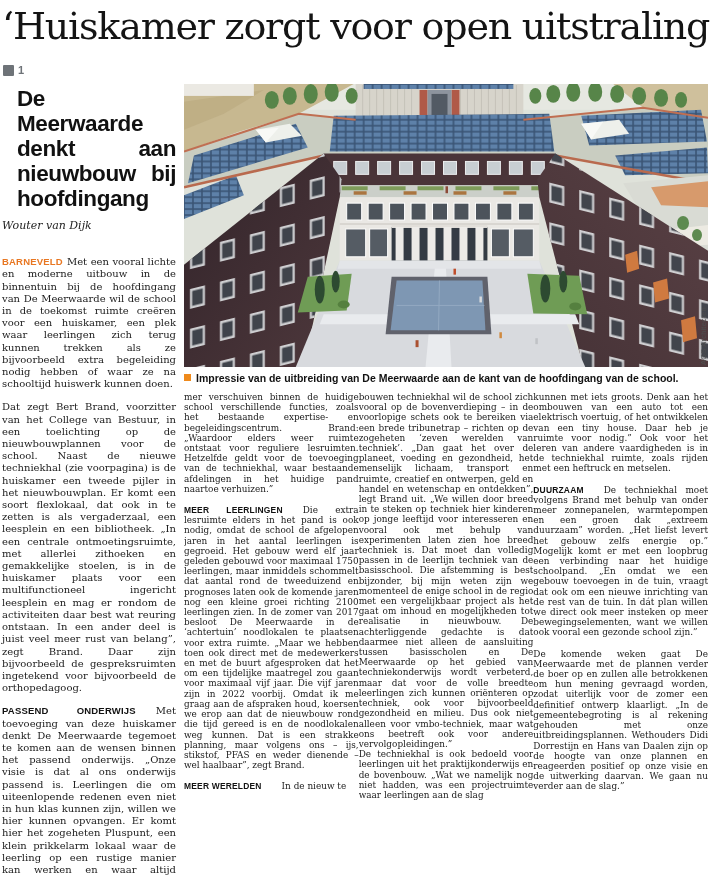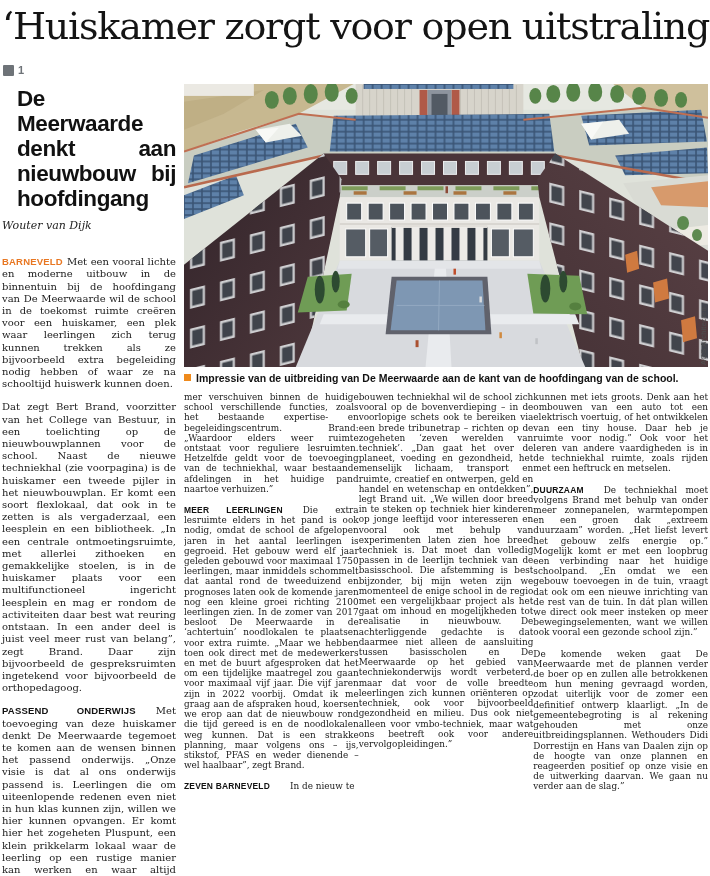--- a/index.html
+++ b/index.html
@@ -265,24 +265,25 @@
 
       <div class="caption">
         <span class="caption-bullet"></span>
         <span>Impressie van de uitbreiding van De Meerwaarde aan de kant van de hoofdingang van de school.</span>
       </div>
 
       <div class="cols3">
         <div class="col">
           <p><span>mer verschuiven binnen de huidige school verschillende functies, zoals het bestaande expertise- en begeleidingscentrum. Brand: „Waardoor elders weer ruimte ontstaat voor reguliere lesruimten. Hetzelfde geldt voor de toevoeging van de techniekhal, waar bestaande afdelingen in het huidige pand naartoe verhuizen.”</span></p>
           <p><span class="kicker">MEER LEERLINGEN</span><span>Die extra lesruimte elders in het pand is ook nodig, omdat de school de afgelopen jaren in het aantal leerlingen is gegroeid. Het gebouw werd elf jaar geleden gebouwd voor maximaal 1750 leerlingen, maar inmiddels schommelt dat aantal rond de tweeduizend en prognoses laten ook de komende jaren nog een kleine groei richting 2100 leerlingen zien. In de zomer van 2017 besloot De Meerwaarde in de ‘achtertuin’ noodlokalen te plaatsen voor extra ruimte. „Maar we hebben toen ook direct met de medewerkers en met de buurt afgesproken dat het om een tijdelijke maatregel zou gaan voor maximaal vijf jaar. Die vijf jaren zijn in 2022 voorbij. Omdat ik me graag aan de afspraken houd, koersen we erop aan dat de nieuwbouw rond die tijd gereed is en de noodlokalen weg kunnen. Dat is een strakke planning, maar volgens ons – ijs, stikstof, PFAS en weder dienende – wel haalbaar”, zegt Brand.</span></p>
-          <p><span class="kicker">ZEVEN BARNEVELD</span><span>In de nieuw te</span></p>
+          <p><span class="kicker">MEER WERELDEN</span><span>In de nieuw te</span></p>
         </div>
         <div class="col">
           <p class="mb0"><span>bouwen techniekhal wil de school zich vooral op de bovenverdieping – in de voorlopige schets ook te bereiken via een brede tribunetrap – richten op de zogeheten ‘zeven werelden van techniek’. „Dan gaat het over de planeet, voeding en gezondheid, het menselijk lichaam, transport en ruimte, creatief en ontwerpen, geld en handel en wetenschap en ontdekken”, legt Brand uit. „We willen door breed in te steken op techniek hier kinderen op jonge leeftijd voor interesseren en vooral ook met behulp van experimenten laten zien hoe breed techniek is. Dat moet dan volledig passen in de leerlijn techniek van de basisschool. Die afstemming is best bijzonder, bij mijn weten zijn we momenteel de enige school in de regio met een vergelijkbaar project als het gaat om inhoud en mogelijkheden tot realisatie in nieuwbouw. De achterliggende gedachte is dat daarmee niet alleen de aansluiting tussen basisscholen en De Meerwaarde op het gebied van techniekonderwijs wordt verbeterd, maar dat voor de volle breedte leerlingen zich kunnen oriënteren op techniek, ook voor bijvoorbeeld gezondheid en milieu. Dus ook niet alleen voor vmbo-techniek, maar wat ons beetreft ook voor andere vervolgopleidingen.”</span></p>
+          <p><span>De techniekhal is ook bedoeld voor leerlingen uit het praktijkonderwijs en de bovenbouw. „Wat we namelijk nog niet hadden, was een projectruimte waar leerlingen aan de slag</span></p>
         </div>
         <div class="col">
           <p><span>kunnen met iets groots. Denk aan het ombouwen van een auto tot een elektrisch voertuig, of het ontwikkelen van een tiny house. Daar heb je ruimte voor nodig.” Ook voor het leren van andere vaardigheden is in de techniekhal ruimte, zoals rijden met een heftruck en metselen.</span></p>
           <p><span class="kicker">DUURZAAM</span><span>De techniekhal moet volgens Brand met behulp van onder meer zonnepanelen, warmtepompen en een groen dak „extreem duurzaam” worden. „Het liefst levert het gebouw zelfs energie op.” Mogelijk komt er met een loopbrug een verbinding naar het huidige schoolpand. „En omdat we een gebouw toevoegen in de tuin, vraagt dat ook om een nieuwe inrichting van de rest van de tuin. In dát plan willen we direct ook meer insteken op meer bewegingselementen, want we willen ook vooral een gezonde school zijn.”</span></p>
           <p><span>De komende weken gaat De Meerwaarde met de plannen verder de boer op en zullen alle betrokkenen om hun mening gevraagd worden, zodat uiterlijk voor de zomer een definitief ontwerp klaarligt. „In de gemeentebegroting is al rekening gehouden met onze uitbreidingsplannen. Wethouders Didi Dorrestijn en Hans van Daalen zijn op de hoogte van onze plannen en reageerden positief op onze visie en de uitwerking daarvan. We gaan nu verder aan de slag.”</span></p>
         </div>
       </div>
 
     </div>
   </div>

